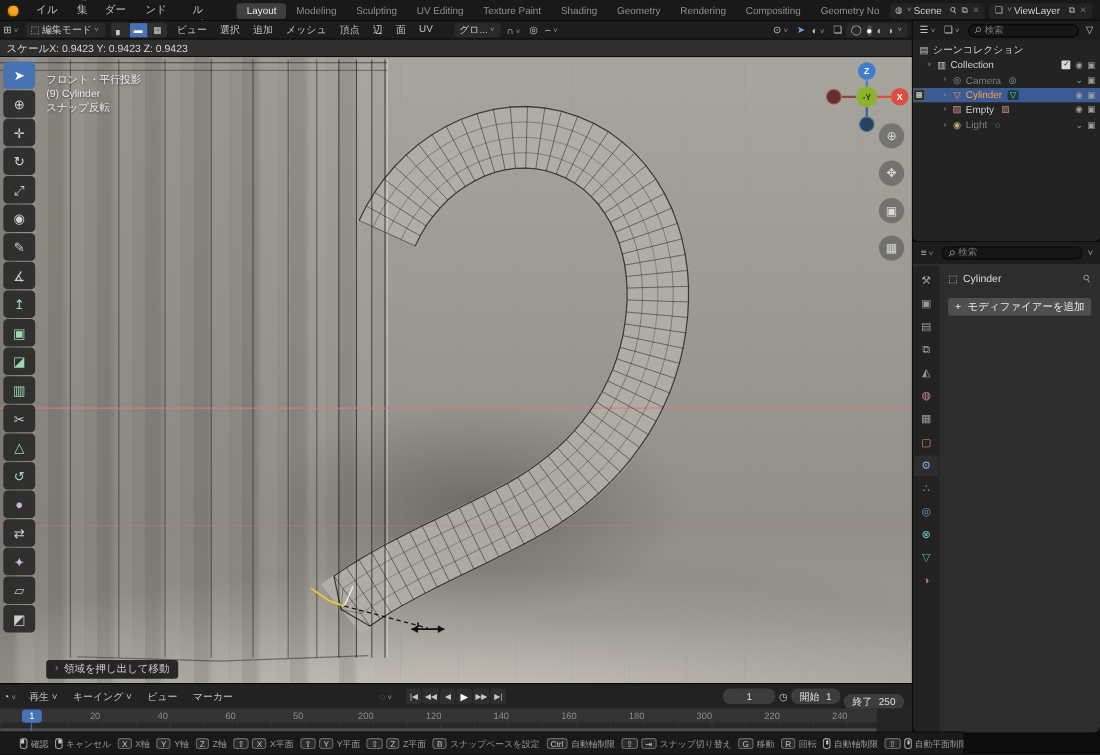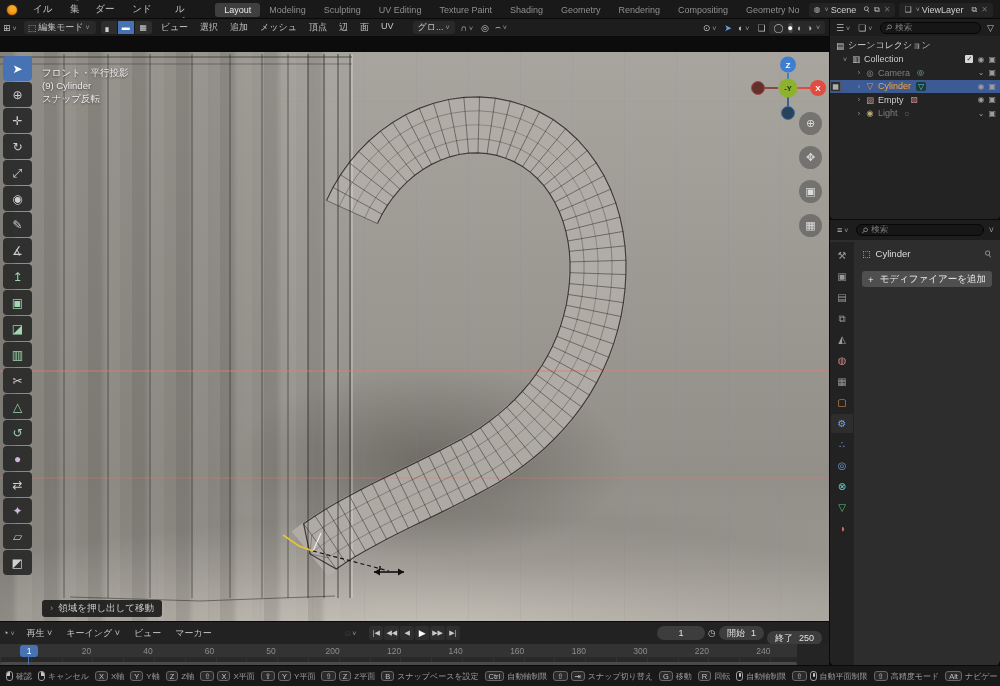--- a/index.html
+++ b/index.html
@@ -132,22 +132,22 @@
   .tick { position:absolute; top:2px; transform:translateX(-50%); font-size:8.5px; color:#8d8d8d; }
   .subrow { position:absolute; left:0; right:32px; top:13px; height:6px; background:#282828;
     background-image:repeating-linear-gradient(90deg,#313131 0 1px, transparent 1px 30.8px); }
   .tscroll { position:absolute; left:0; bottom:0; height:4px; width:797px; background:#4a4a4a; border-radius:2px; }
   .outrange { position:absolute; left:797px; right:0; top:0; bottom:0; background:rgba(0,0,0,.28); }
   .playhead { position:absolute; left:20px; top:1px; width:18px; height:12px; background:#4772b3;
     border-radius:3px; color:#fff; font-size:8.5px; display:flex; align-items:center; justify-content:center; }
   .phline { position:absolute; left:28px; top:13px; width:1px; height:9px; background:#4772b3; }
 
   
-  .statusbar { left:0; top:666px; width:1000px; height:20px; background:#191919;
-    display:flex; align-items:center; padding-left:6px; font-size:8px; color:#9b9b9b;
+  .statusbar { left:0; top:666px; width:876px; height:20px; background:#191919;
+    display:flex; align-items:center; padding-left:18px; font-size:8px; color:#9b9b9b;
     gap:6px; white-space:nowrap; overflow:hidden; }
   .chip { display:flex; align-items:center; gap:3px; flex:none; }
   .key { border:1px solid #676767; border-radius:3px; background:#2a2a2a; color:#c3c3c3;
     font-size:7.5px; padding:0 3px; height:10px; line-height:9px; }
   .mouse { position:relative; width:7px; height:10px; border:1px solid #9a9a9a; border-radius:3px; display:inline-block; }
   .mouse i { position:absolute; background:#c8c8c8; }
   .mouse.l i { left:0; top:0; width:3px; height:4px; border-radius:2px 0 0 0; }
   .mouse.r i { right:0; top:0; width:3px; height:4px; border-radius:0 2px 0 0; }
   .mouse.m i { left:2px; top:1px; width:2px; height:4px; border-radius:1px; }
 </style>
@@ -232,20 +232,23 @@
     <span class="hicon">❏</span>
     <span class="shadegrp">
       <span class="sph">◯</span>
       <span class="sph on">●</span>
       <span class="sph">◐</span>
       <span class="sph">◑</span>
       <span class="caret">˅</span>
     </span>
   </div>
 
+  <div class="region scalebar">
+    <span>スケールX: 0.9423   Y: 0.9423   Z: 0.9423</span>
+  </div>
 
   <div class="region viewport">
     <div class="photo"></div>
     <div class="streaks"></div>
     <div class="vgrid"></div>
 
     <svg class="mesh" viewBox="0 52 829 570">
       <path id="handlePath" d="M 352 212 C 380 150 440 118 492 126 C 560 136 600 200 598 272 C 596 352 552 420 478 462 C 420 494 352 520 310 554" fill="none" stroke="none"></path>
       <g id="band">
           <path d="M 352 212 C 380 150 440 118 492 126 C 560 136 600 200 598 272 C 596 352 552 420 478 462 C 420 494 352 520 310 554" fill="none" stroke="#b2aea7" stroke-width="58" opacity="0.92"></path>

